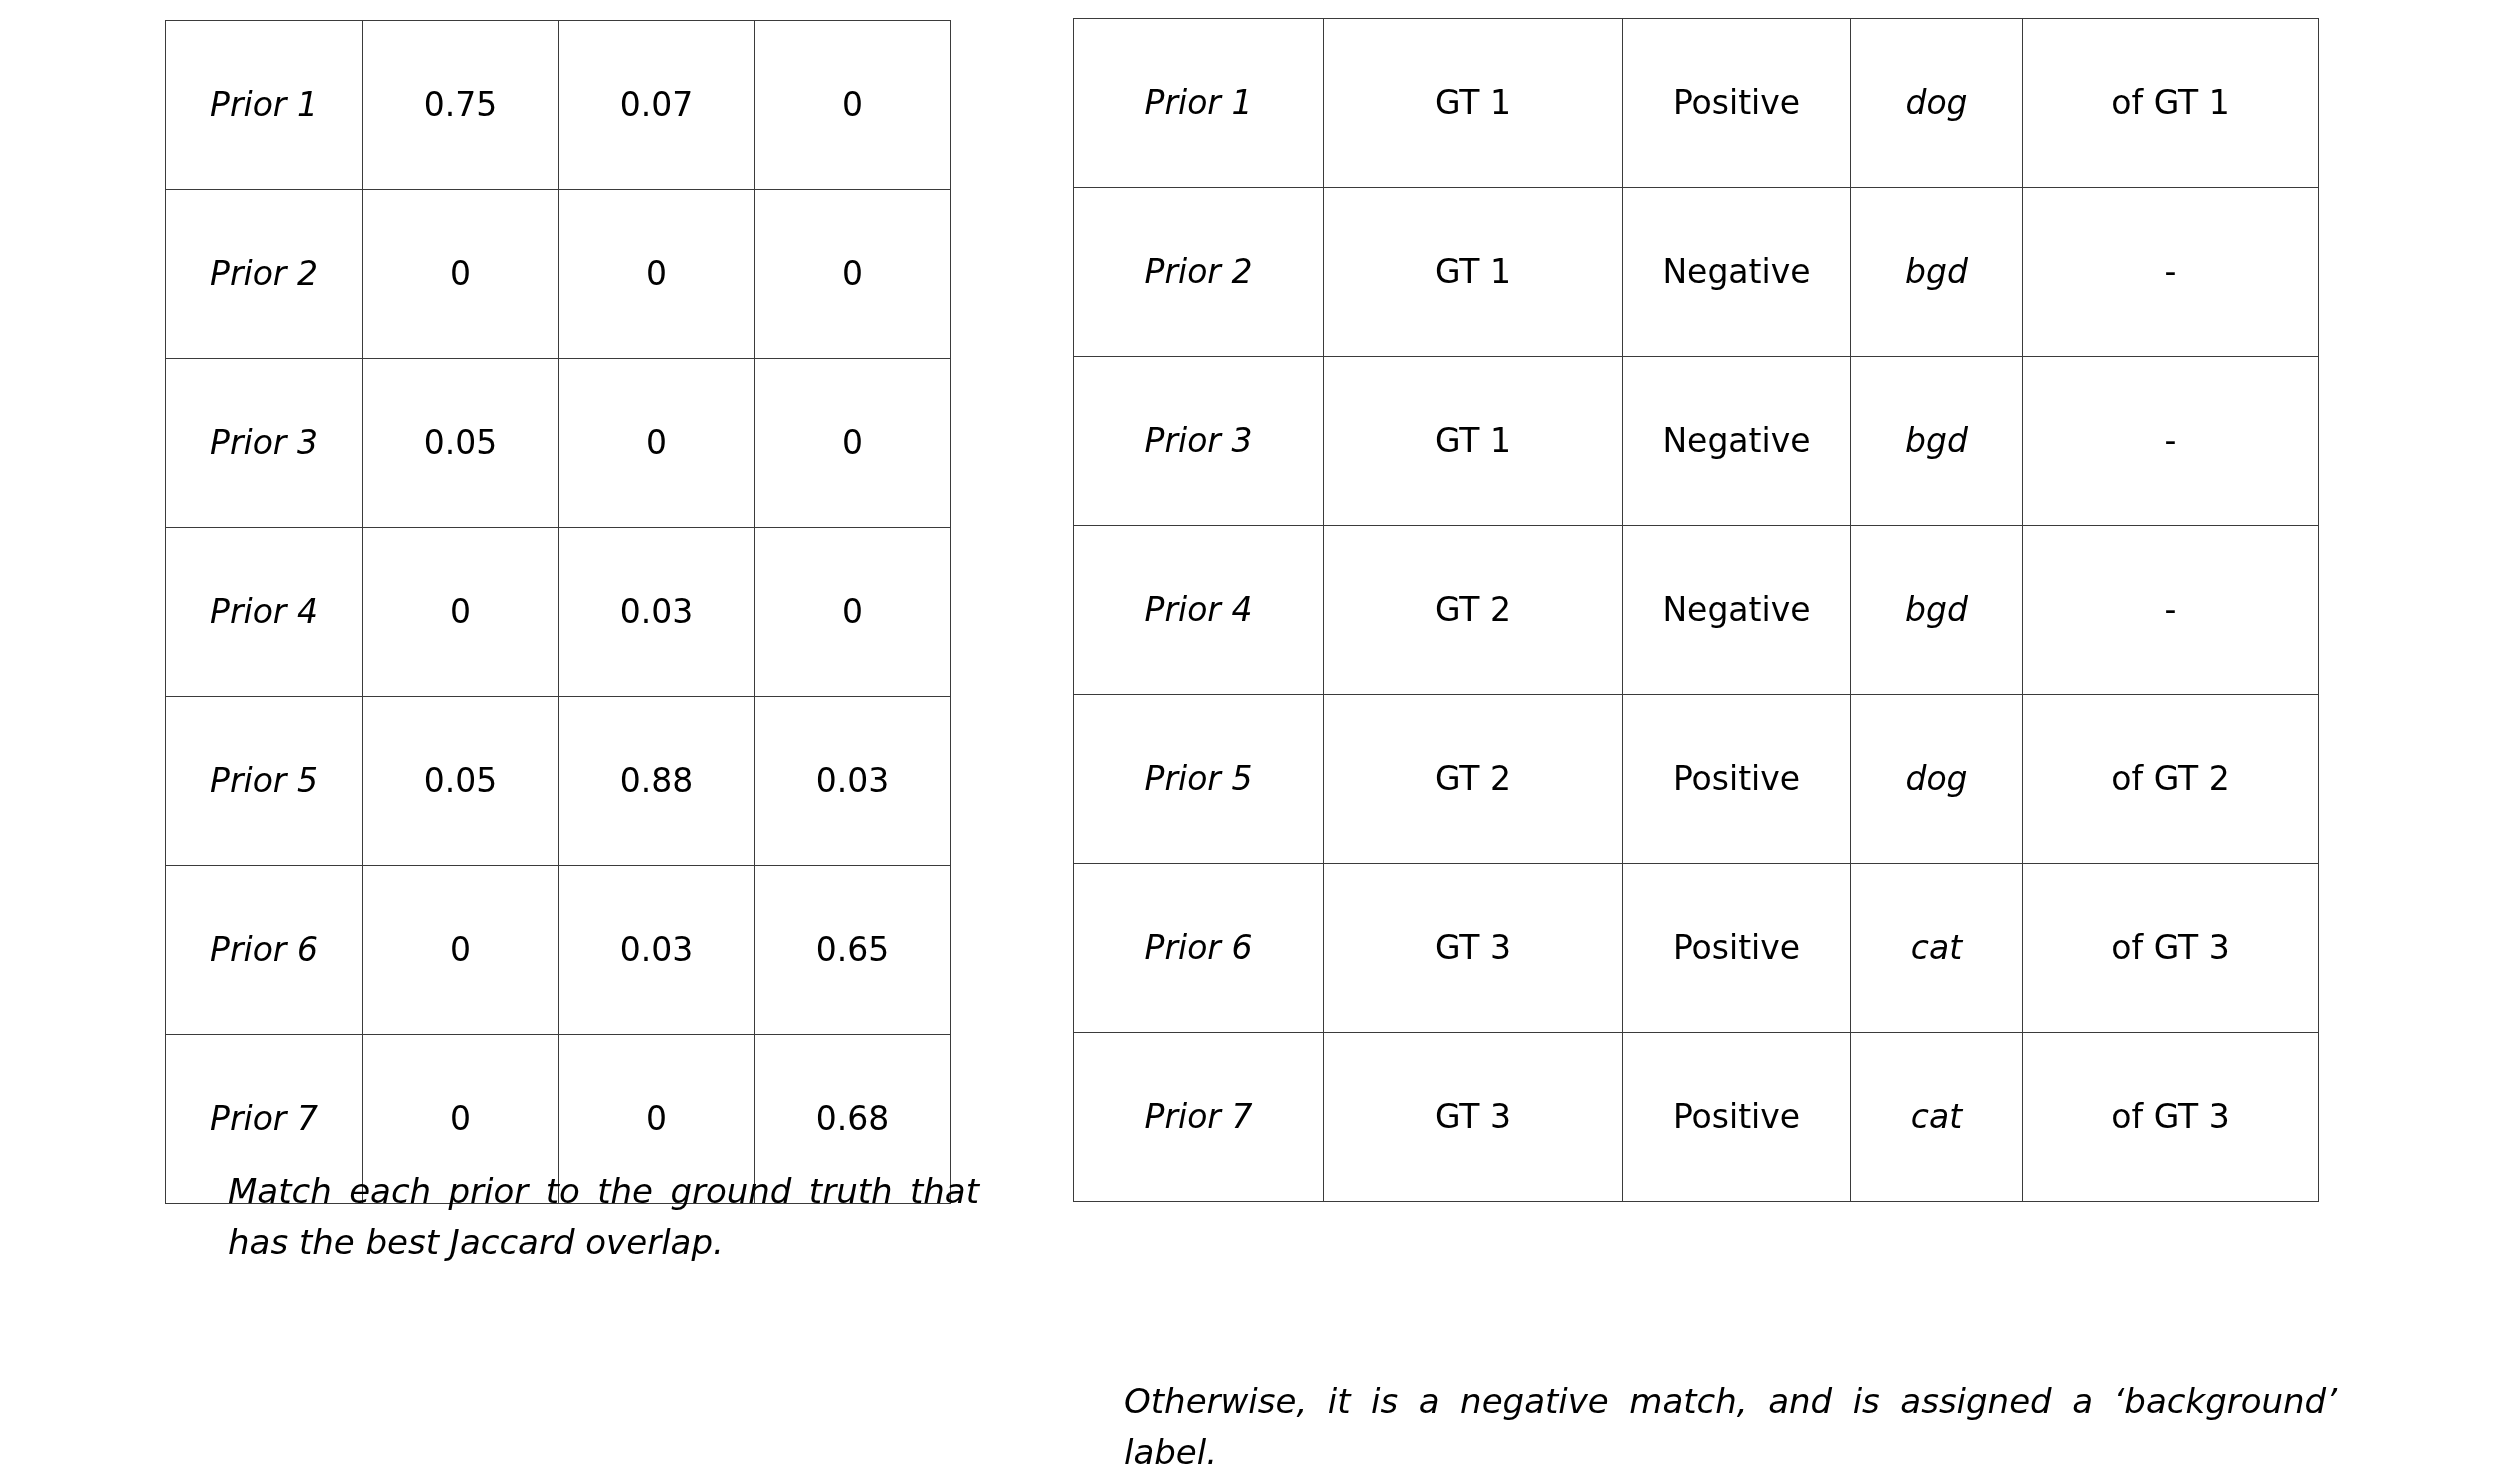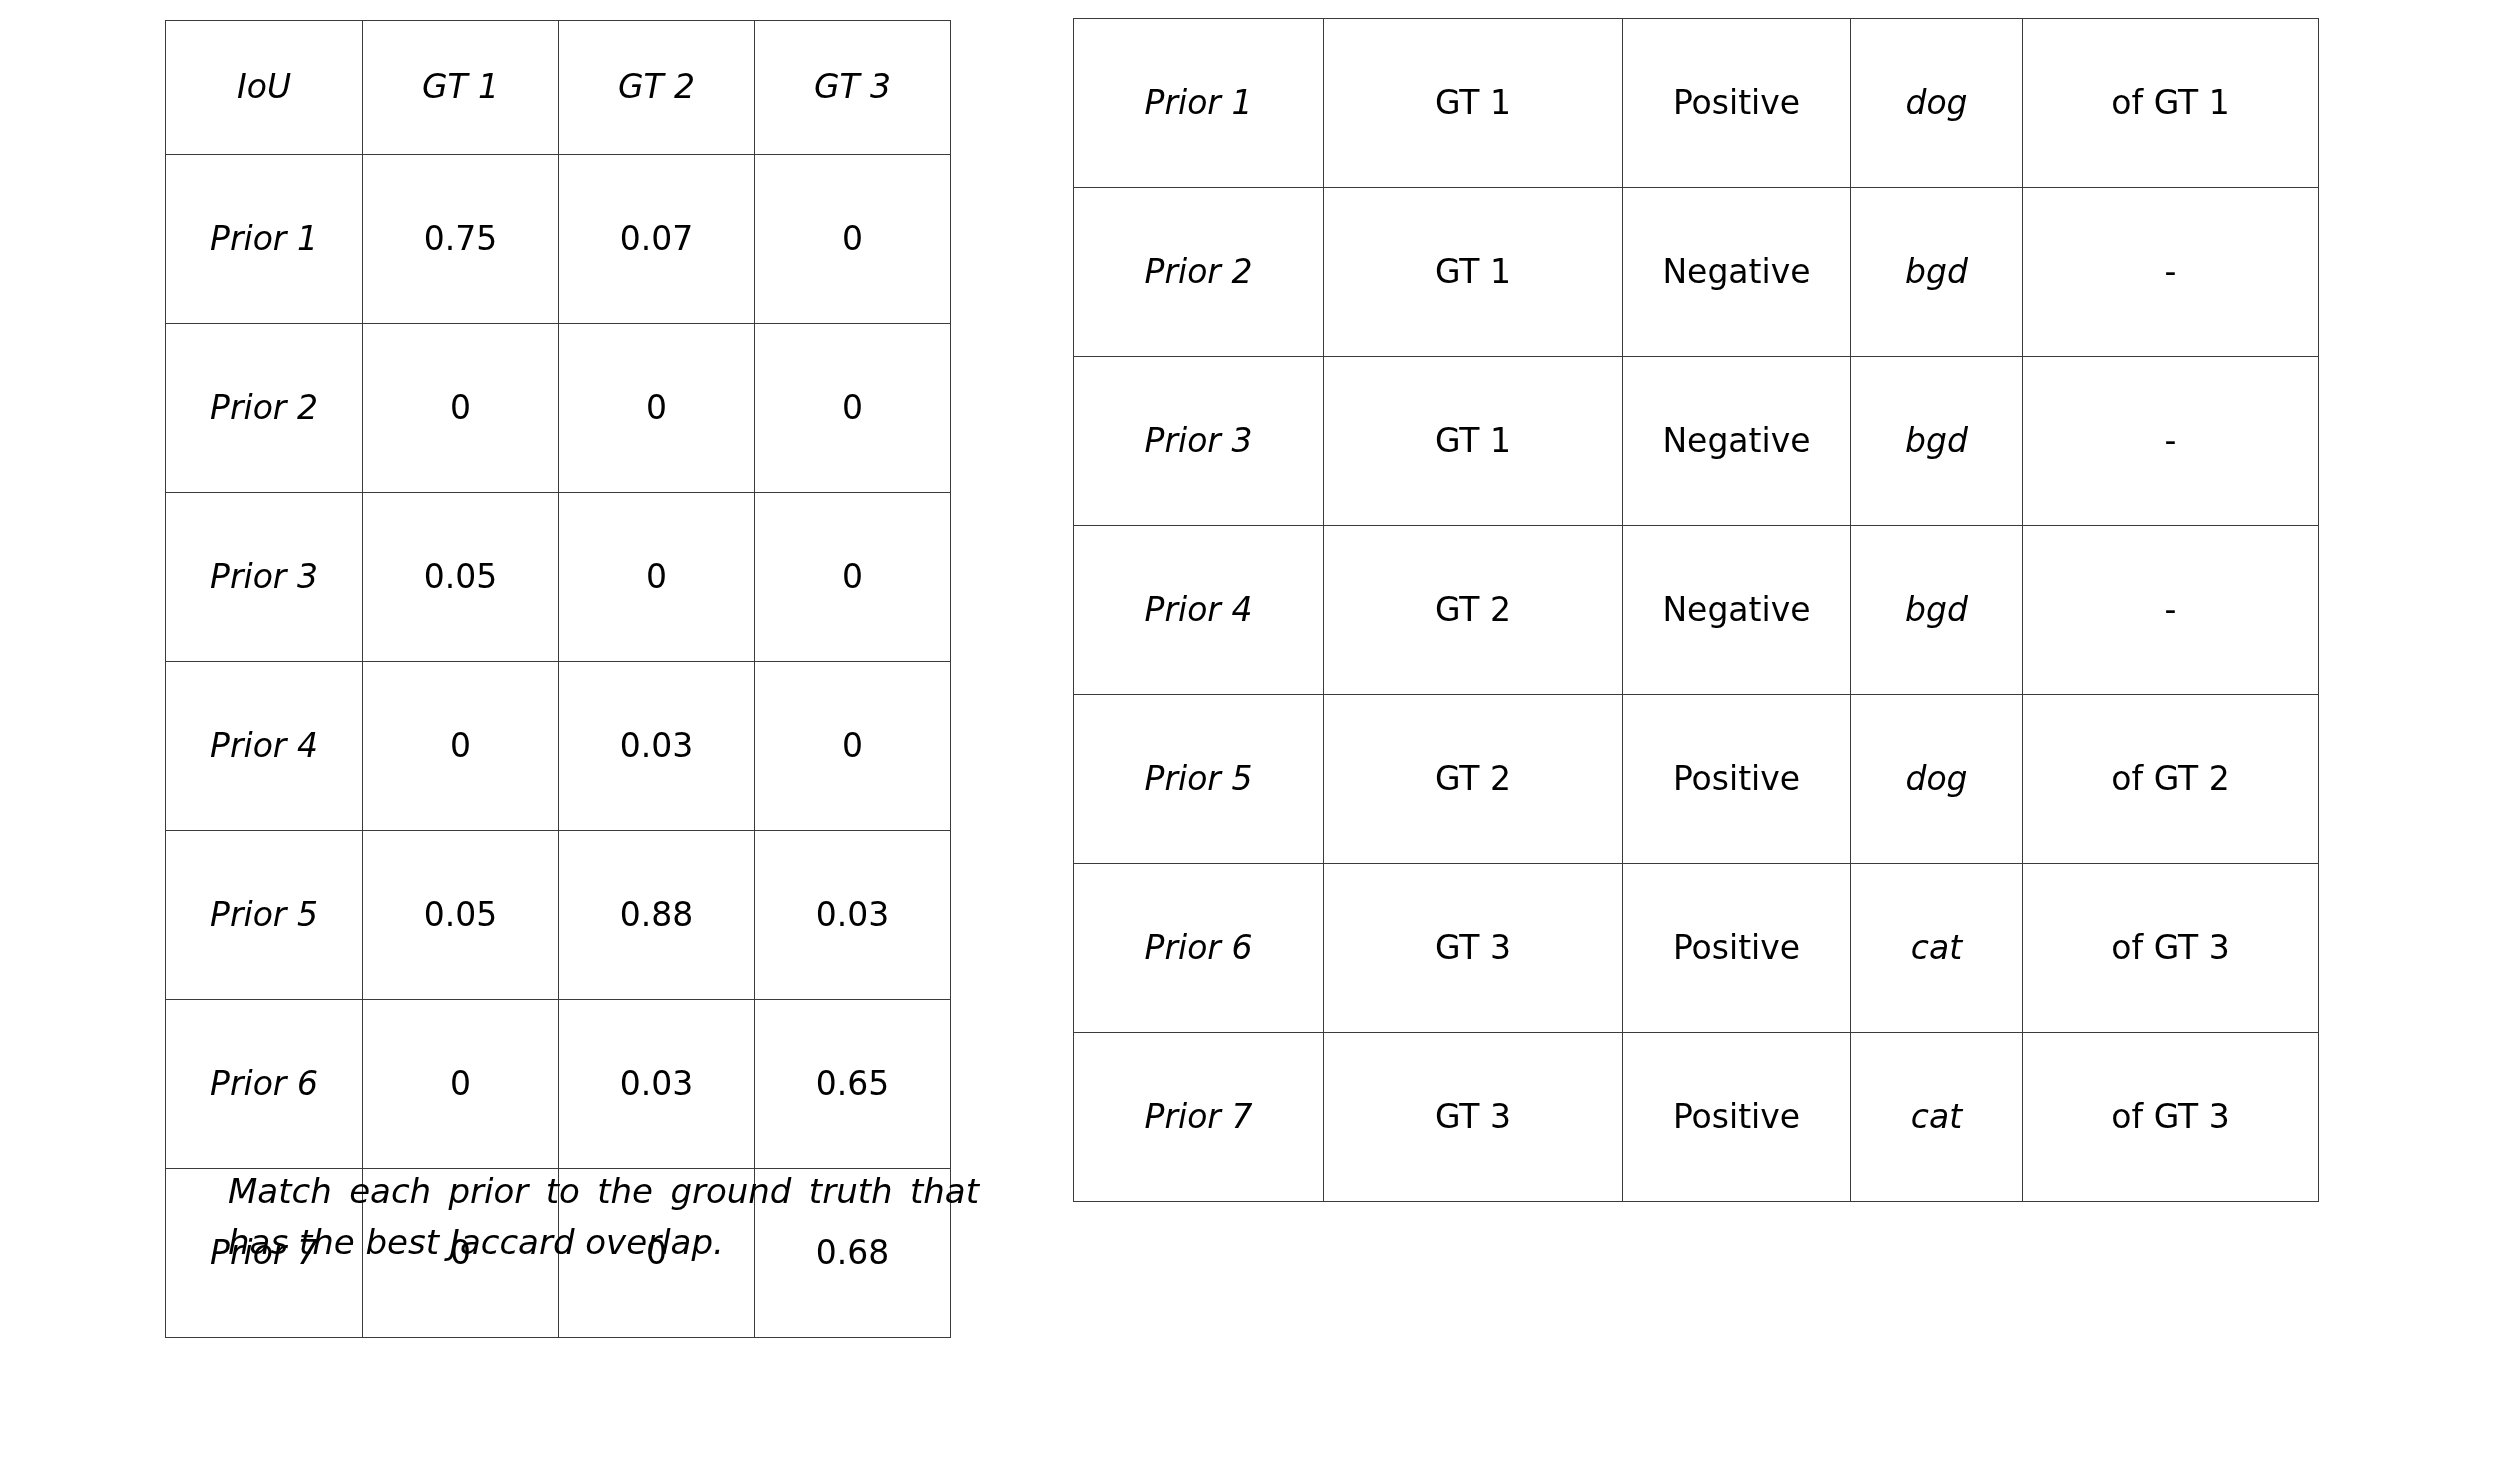--- a/index.html
+++ b/index.html
@@ -110,26 +110,20 @@
 
   <div class="panel" id="left-panel">
     <table class="grid" id="iou-table">
       <colgroup>
         <col class="c0">
           <col class="c1">
           <col class="c2">
           <col class="c3">
       </colgroup>
       <tbody id="iou-body">
-          <tr class="hdr">
-            <td class="hcell">IoU</td>
-            <td class="hcell">GT 1</td>
-            <td class="hcell">GT 2</td>
-            <td class="hcell">GT 3</td>
-          </tr>
           <tr>
             <td class="rowhead">Prior 1</td>
             <td class="hl">0.75</td>
             <td>0.07</td>
             <td>0</td>
           </tr>
           <tr>
             <td class="rowhead">Prior 2</td>
             <td class="hl">0</td>
             <td>0</td>
@@ -230,15 +224,18 @@
           </tr>
         </tbody>
     </table>
   </div>
 
   <div class="caption" id="caption-left">
     <p>Match each prior to the ground truth that has the best Jaccard overlap.</p>
   </div>
 
 
+  <div class="caption" id="caption-right-2">
+    <p>Otherwise, it is a negative match, and is assigned a ‘background’ label.</p>
+  </div>
 
 </div>
 
 
 </body></html>

